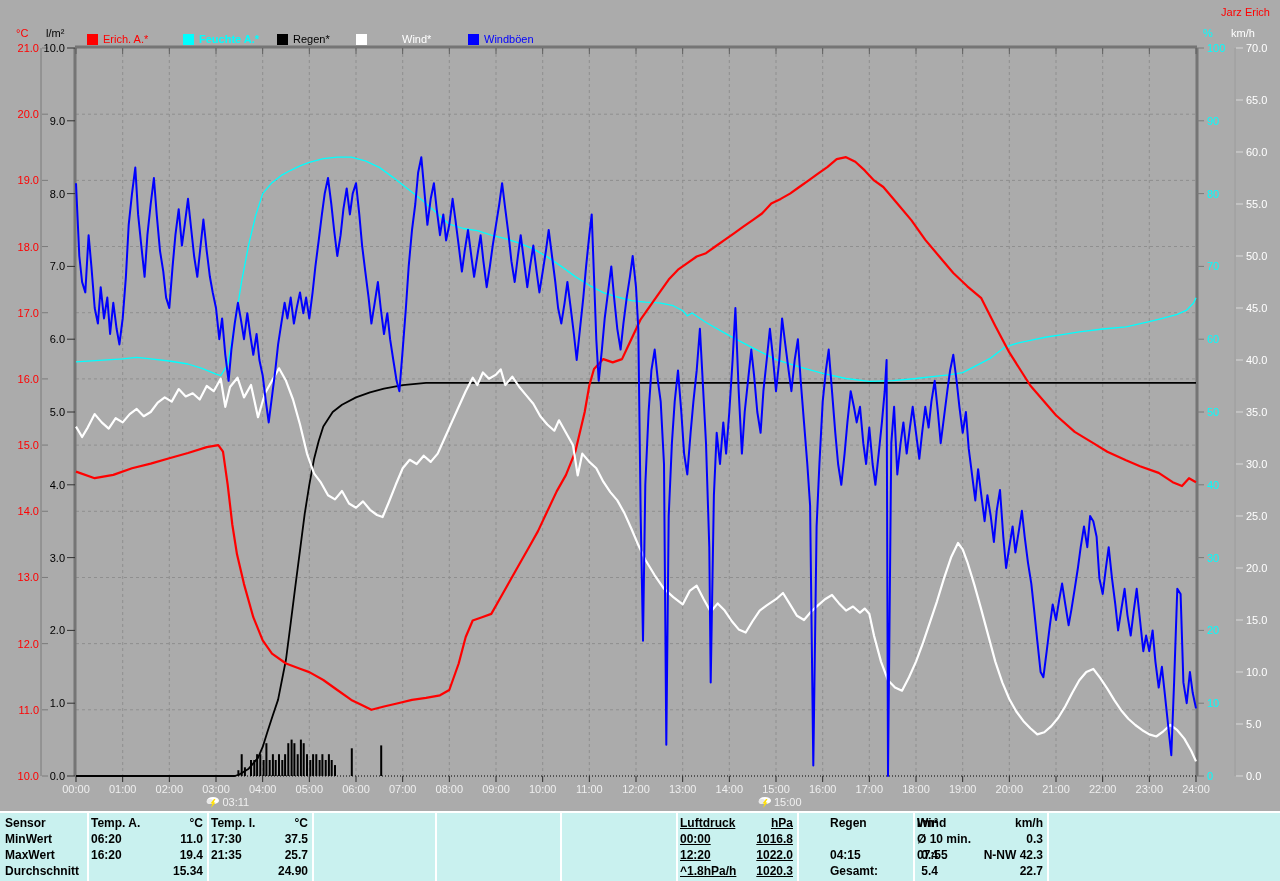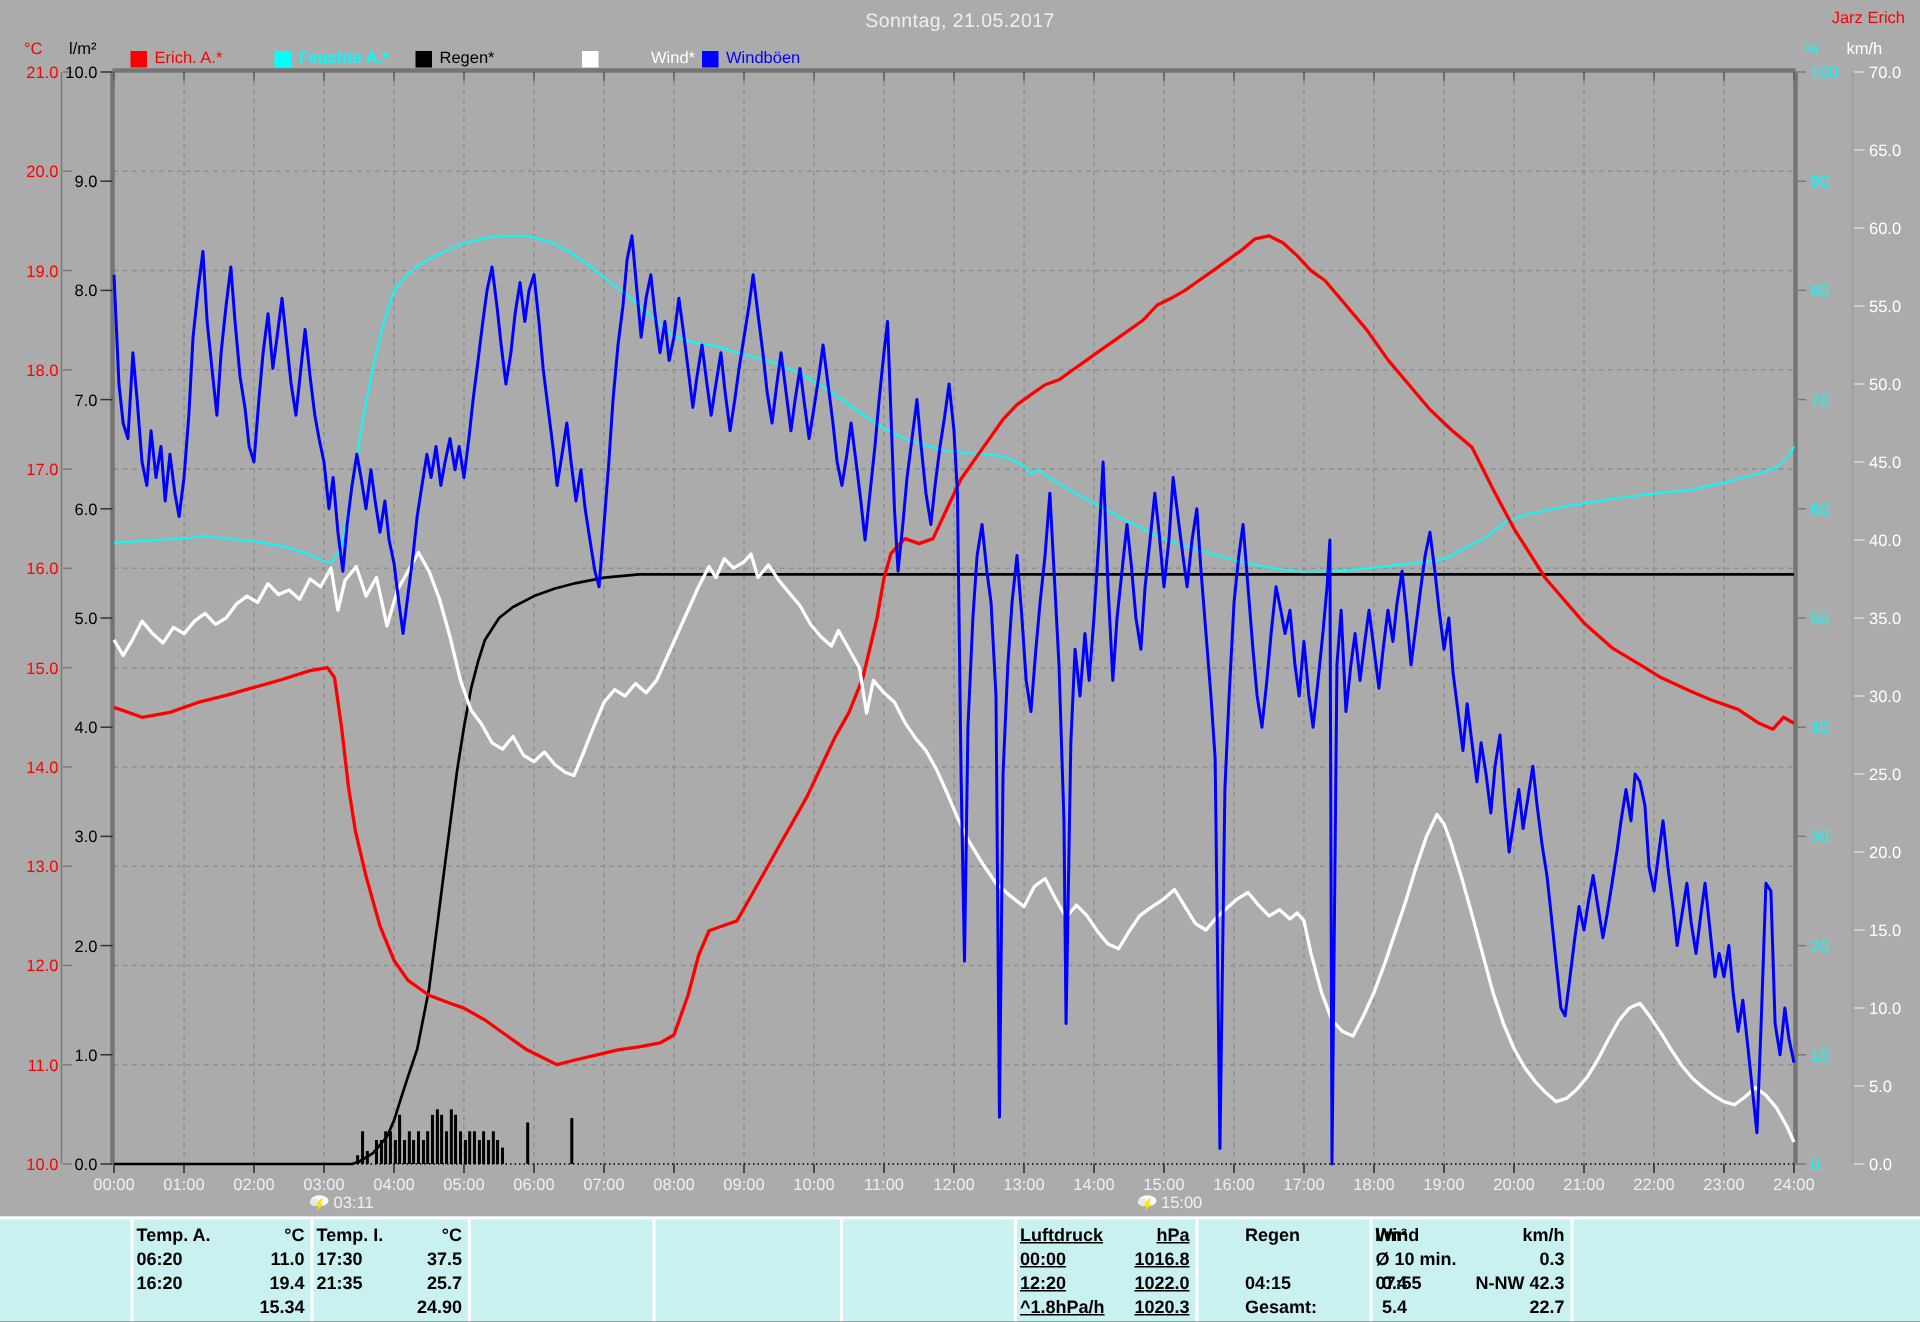--- a/index.html
+++ b/index.html
@@ -19,42 +19,41 @@
   .tsep{position:absolute;top:0;bottom:0;width:2px;background:#FFFFFF;}
   .tcol{position:absolute;top:2px;}
   .trow{height:16px;line-height:16px;display:flex;justify-content:space-between;white-space:nowrap;}
   .trow .l{text-align:left;}
   .trow .r{text-align:right;}
 </style>
 </head>
 <body>
 
 <div id="stage">
-  <div class="hdr-title">Sonntag, 21.05.2017</div>
   <div class="hdr-author">Jarz Erich</div>
 
   <div class="unit-label" style="left:16px;color:#FF0000;">°C</div>
   <div class="unit-label" style="left:46px;color:#000000;">l/m²</div>
   <div class="unit-label" style="left:1203px;color:#00FFFF;">%</div>
   <div class="unit-label" style="left:1231px;color:#FFFFFF;">km/h</div>
 
   <div id="legend">
       <div class="legend-item" style="left: 87px;">
         <span class="legend-swatch" style="background: rgb(255, 0, 0);"></span>
         <span style="color: rgb(255, 0, 0);">Erich. A.*</span>
       </div>
       <div class="legend-item" style="left: 183px;">
         <span class="legend-swatch" style="background: rgb(0, 255, 255);"></span>
         <span style="color: rgb(0, 255, 255); font-weight: bold;">Feuchte A.*</span>
       </div>
       <div class="legend-item" style="left: 277px;">
         <span class="legend-swatch" style="background: rgb(0, 0, 0);"></span>
         <span style="color: rgb(0, 0, 0);">Regen*</span>
       </div>
-      <div class="legend-item" style="left: 388px; gap: 35px;">
+      <div class="legend-item" style="left: 356px; gap: 35px;">
         <span class="legend-swatch" style="background: rgb(255, 255, 255);"></span>
         <span style="color: rgb(255, 255, 255);">Wind*</span>
       </div>
       <div class="legend-item" style="left: 468px;">
         <span class="legend-swatch" style="background: rgb(0, 0, 255);"></span>
         <span style="color: rgb(0, 0, 255);">Windböen</span>
       </div>
     </div>
 
   <svg id="chart" width="1280" height="811">
@@ -332,20 +331,34 @@
   <div id="table-area">
       <div class="tsep" style="left: 87px;"></div>
       <div class="tsep" style="left: 207px;"></div>
       <div class="tsep" style="left: 312px;"></div>
       <div class="tsep" style="left: 435px;"></div>
       <div class="tsep" style="left: 560px;"></div>
       <div class="tsep" style="left: 676px;"></div>
       <div class="tsep" style="left: 797px;"></div>
       <div class="tsep" style="left: 913px;"></div>
       <div class="tsep" style="left: 1047px;"></div>
+      <div class="tcol" style="left: 5px; width: 78px;">
+        <div class="trow">
+          <span class="l">Sensor</span>
+        </div>
+        <div class="trow">
+          <span class="l">MinWert</span>
+        </div>
+        <div class="trow">
+          <span class="l">MaxWert</span>
+        </div>
+        <div class="trow">
+          <span class="l">Durchschnitt</span>
+        </div>
+      </div>
       <div class="tcol" style="left: 91px; width: 112px;">
         <div class="trow">
           <span class="l">Temp. A.</span>
           <span class="r">°C</span>
         </div>
         <div class="trow">
           <span class="l">06:20</span>
           <span class="r">11.0</span>
         </div>
         <div class="trow">

